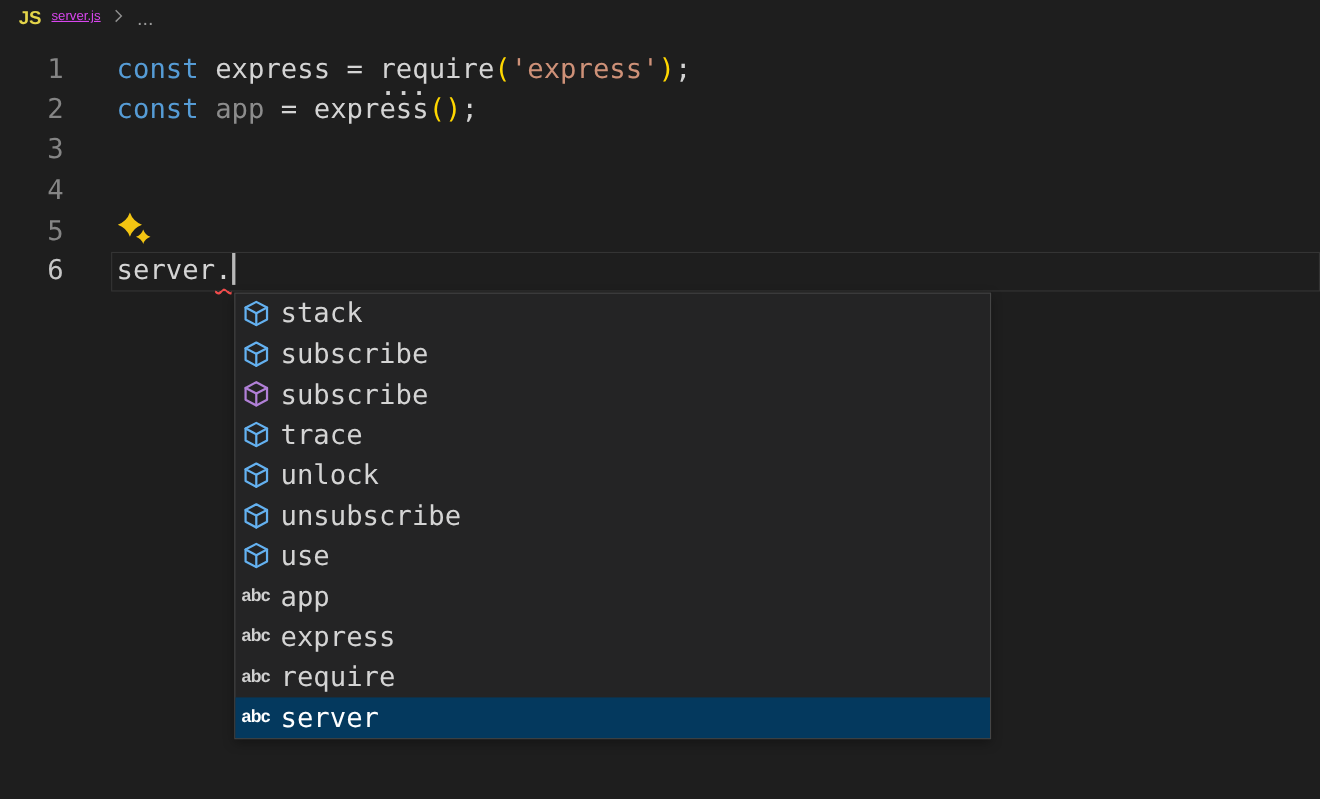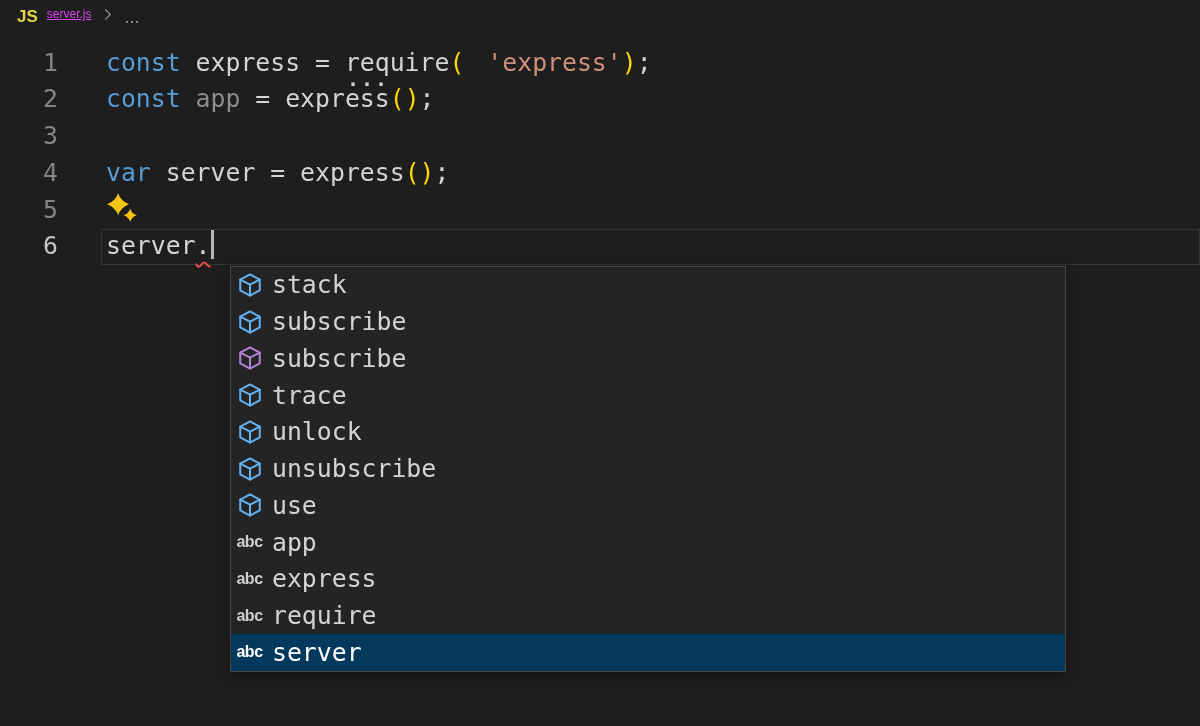--- a/index.html
+++ b/index.html
@@ -26,41 +26,41 @@
     border:1.5px solid #343434;box-sizing:border-box;z-index:1;
   }
   .lines{position:absolute;left:0;top:44.5px;right:0;z-index:2;}
   .line{display:flex;height:36.8px;line-height:36.8px;font-size:24.8px;white-space:pre;}
   .ln{width:58px;text-align:right;color:#858585;flex:none;}
   .ln.active{color:#c6c6c6;}
   .code{margin-left:48px;position:relative;}
   .tok-kw{color:var(--keyword,#569cd6);}
   .tok-pl{color:var(--plain,#d4d4d4);}
   .tok-dim{color:var(--dimmed,#8c8c8c);}
-  .tok-str{color:var(--string,#ce9178);margin-left:23px;}
+  .tok-str{color:var(--string,#ce9178);}
   .tok-br{color:var(--bracket,#ffd700);}
   .tok-hint{position:relative;display:inline-block;}
   .tok-hint::after{
     content:"...";position:absolute;left:2px;bottom:-8px;
     color:#cfcfcf;font-size:20px;font-weight:700;letter-spacing:2px;line-height:1;
   }
   .tok-err{
     text-decoration-line:underline;text-decoration-style:wavy;
     text-decoration-color:var(--error_red,#f14c4c);
     text-decoration-thickness:2px;text-underline-offset:7px;
     text-decoration-skip-ink:none;
   }
   .cursor{
     display:inline-block;width:2.5px;height:29px;background:#b8b8b8;
     vertical-align:-5px;margin-left:0.5px;
   }
   .sparkle{width:33px;height:30px;vertical-align:-4px;}
   
   .suggest{
-    position:absolute;left:230px;top:265.5px;width:836px;z-index:5;
+    position:absolute;left:213px;top:265.5px;width:688px;z-index:5;
     background:#242425;border:1px solid #454545;box-sizing:border-box;
     box-shadow:0 3px 10px rgba(0,0,0,.36);
   }
   .suggest-row{
     display:flex;align-items:center;height:36.75px;padding-left:5px;gap:9px;
     font-size:24.8px;color:#d4d4d4;cursor:default;
   }
   .suggest-row.selected{background:var(--selection_bg,#04395e);color:#ffffff;}
   .sicon{width:27px;height:27px;flex:none;display:flex;align-items:center;justify-content:center;font-weight:bold;}
   .cube{width:26px;height:26px;}
@@ -84,21 +84,21 @@
   </svg>
   <span class="crumb-ellipsis">...</span>
 </div>
 
 <div class="current-line-box"></div>
 
 <div class="lines" id="lines">
     <div class="line"><span class="ln">1</span><span class="code"><span class="tok-kw">const</span><span class="tok-pl"> </span><span class="tok-pl">express</span><span class="tok-pl"> = </span><span class="tok-pl tok-hint">require</span><span class="tok-br">(</span><span class="tok-str">'express'</span><span class="tok-br">)</span><span class="tok-pl">;</span></span></div>
     <div class="line"><span class="ln">2</span><span class="code"><span class="tok-kw">const</span><span class="tok-pl"> </span><span class="tok-dim">app</span><span class="tok-pl"> = </span><span class="tok-pl">express</span><span class="tok-br">()</span><span class="tok-pl">;</span></span></div>
     <div class="line"><span class="ln">3</span><span class="code"></span></div>
-    <div class="line"><span class="ln">4</span><span class="code"><span class="tok-kw">var</span><span class="tok-pl"> </span><span class="tok-pl">server</span><span class="tok-pl"> = </span><span class="tok-pl">express</span><span class="tok-br">()</span><span class="tok-pl">;</span></span></div>
+    <div class="line"><span class="ln">4</span></div>
     <div class="line"><span class="ln">5</span><span class="code"><svg class="sparkle" viewBox="0 0 30 27" fill="var(--sparkle_gold,#f3c512)">
     <path d="M11 1 Q13.6 8.4 21 11 Q13.6 13.6 11 21 Q8.4 13.6 1 11 Q8.4 8.4 11 1 Z"></path>
     <path d="M22 15 Q23.5 19.5 28 21 Q23.5 22.5 22 27 Q20.5 22.5 16 21 Q20.5 19.5 22 15 Z"></path>
   </svg></span></div>
     <div class="line"><span class="ln active">6</span><span class="code"><span class="tok-pl">server</span><span class="tok-pl tok-err">.</span><span class="cursor"></span></span></div>
   </div>
 
 <div class="suggest" id="suggest">
     <div class="suggest-row">
       <span class="sicon">

